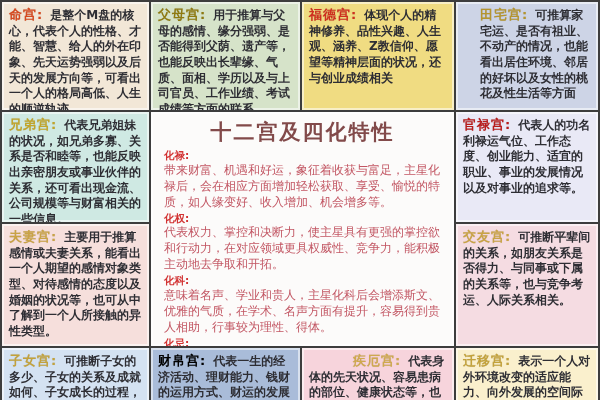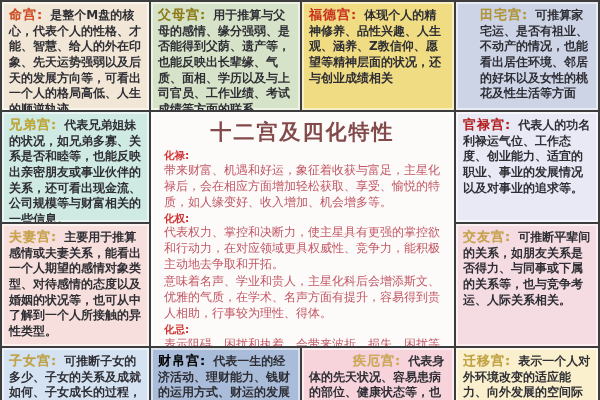--- a/index.html
+++ b/index.html
@@ -72,20 +72,21 @@
       <h1 class="center-title">十二宫及四化特性</h1>
       <div class="sec">
         <span class="lab">化禄:</span>
         <span class="txt">带来财富、机遇和好运，象征着收获与富足，主星化禄后，会在相应方面增加轻松获取、享受、愉悦的特质，如人缘变好、收入增加、机会增多等。</span>
       </div>
       <div class="sec">
         <span class="lab">化权:</span>
         <span class="txt">代表权力、掌控和决断力，使主星具有更强的掌控欲和行动力，在对应领域更具权威性、竞争力，能积极主动地去争取和开拓。</span>
       </div>
       <div class="sec">
+        <span class="lab">化科:</span>
         <span class="txt">意味着名声、学业和贵人，主星化科后会增添斯文、优雅的气质，在学术、名声方面有提升，容易得到贵人相助，行事较为理性、得体。</span>
       </div>
       <div class="sec">
         <span class="lab">化忌:</span>
         <span class="txt">表示阻碍、困扰和执着，会带来波折、损失、困扰等负面情况，让人在相应方面陷入困境、纠结，但也可能促使人们深刻反思和成长。</span>
       </div>
     </div>
 
     <div class="cell c-guanlu" style="background: rgb(233, 233, 246);">
       <p><span class="p-title" style="color: #b91c1c;">官禄宫:</span><span>代表人的功名利禄运气位、工作态度、创业能力、适宜的职业、事业的发展情况以及对事业的追求等。</span></p>

